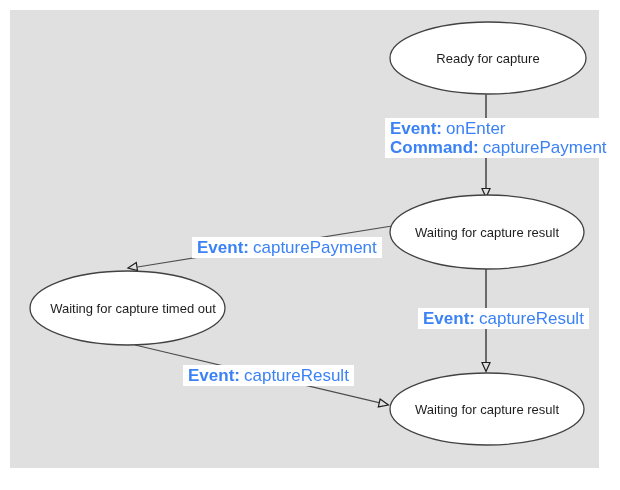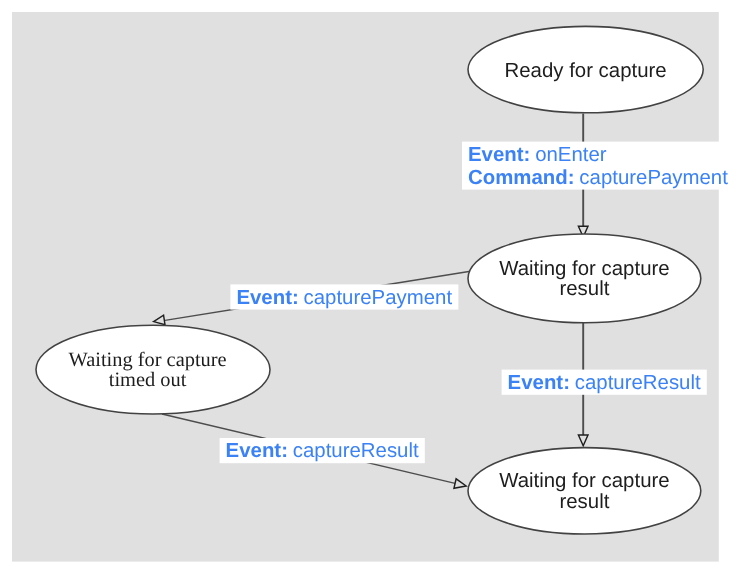--- a/index.html
+++ b/index.html
@@ -31,21 +31,21 @@
     top: 0;
   }
   .state-label {
     position: absolute;
     width: 180px;
     height: 44px;
     display: flex;
     align-items: center;
     justify-content: center;
     text-align: center;
-    font-size: 17px;
+    font-size: 13px;
     line-height: 17px;
     color: #1d1d1d;
     pointer-events: none;
   }
   .state-label.narrow {
     width: 166px;
   }
   .edge-label {
     position: absolute;
     background: #ffffff;
@@ -81,21 +81,21 @@
       <path d="M378.5,395 L368.3,396.9 L370.1,389 Z" fill="#e0e0e0" stroke="#1f1f1f" stroke-width="1.2"></path>
 
       <ellipse cx="478" cy="48" rx="98" ry="36" fill="#ffffff" stroke="#424242" stroke-width="1.3"></ellipse>
       <ellipse cx="477" cy="222" rx="97" ry="37" fill="#ffffff" stroke="#424242" stroke-width="1.3"></ellipse>
       <ellipse cx="117.5" cy="298" rx="97.5" ry="37" fill="#ffffff" stroke="#424242" stroke-width="1.3"></ellipse>
       <ellipse cx="477" cy="399" rx="97" ry="36" fill="#ffffff" stroke="#424242" stroke-width="1.3"></ellipse>
     </svg>
 
     <div class="state-label" style="left:388px; top:26px;">Ready for capture</div>
     <div class="state-label" style="left:387px; top:200px;">Waiting for capture result</div>
-    <div class="state-label narrow" style="left:30px; top:276px;font-family:Liberation Serif, serif;">Waiting for capture timed out</div>
+    <div class="state-label narrow" style="left:40px; top:276px;">Waiting for capture timed out</div>
     <div class="state-label" style="left:387px; top:377px;">Waiting for capture result</div>
 
     <div class="edge-label" style="left:375px; top:108px;">
       <div class="row">
         <span class="k">Event:</span><span class="v">onEnter</span>
       </div>
       <div class="row">
         <span class="k">Command:</span><span class="v">capturePayment</span>
       </div>
     </div>

